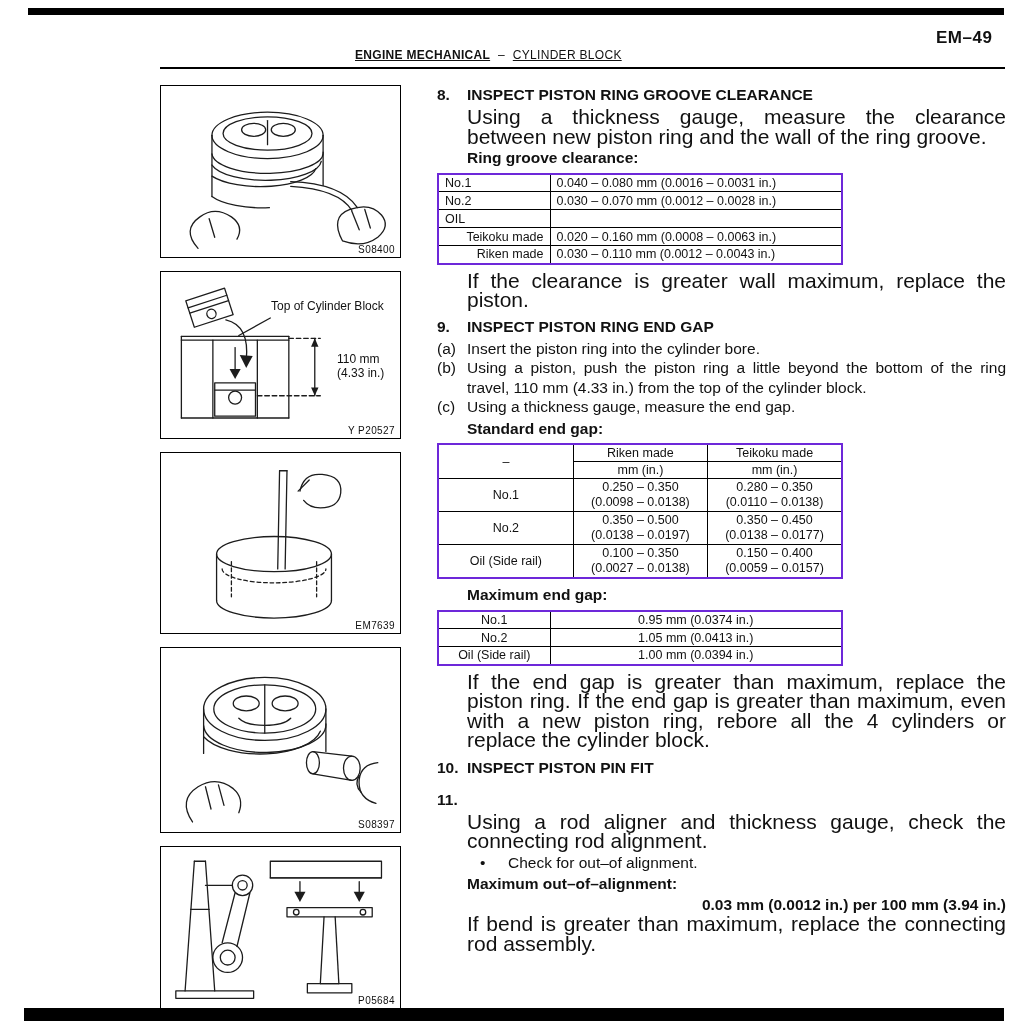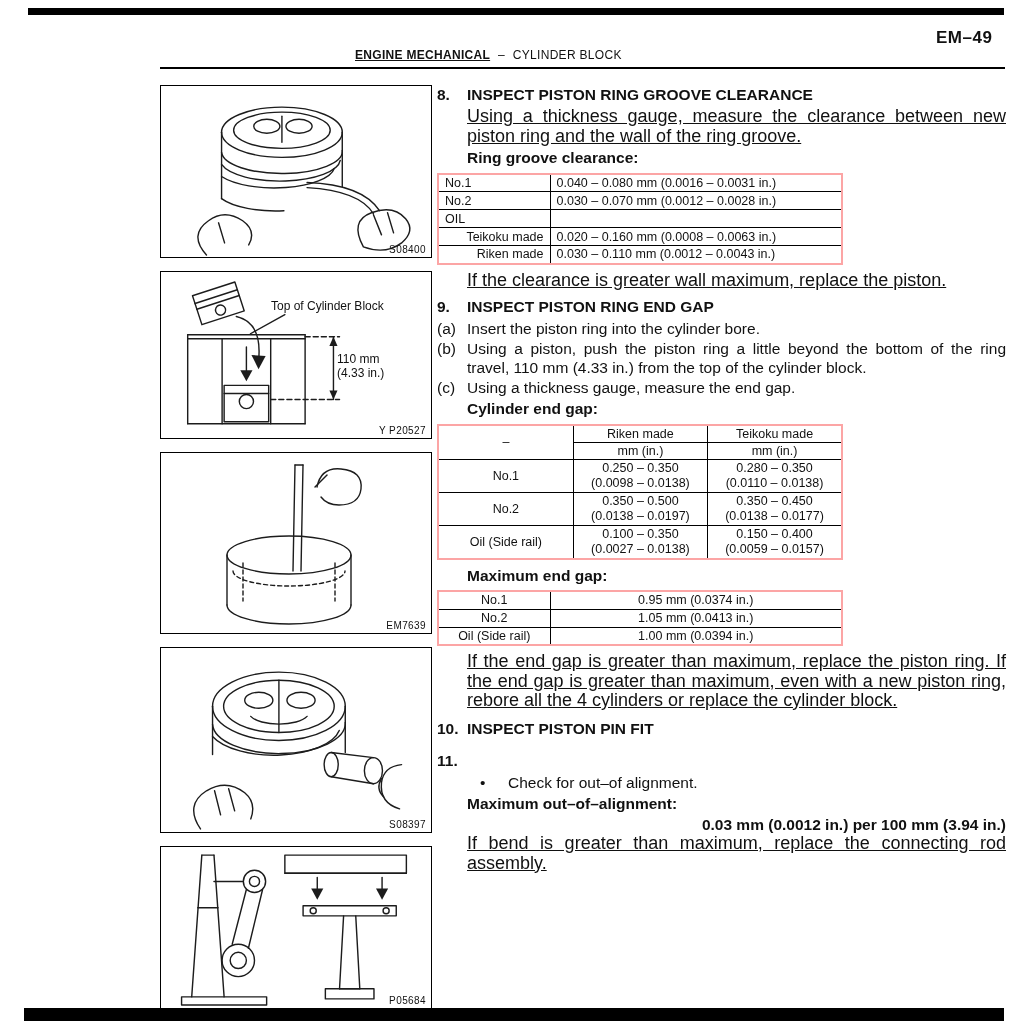--- a/index.html
+++ b/index.html
@@ -9,50 +9,50 @@
 
   
   .bar-top { position:absolute; left:28px; top:8px; width:976px; height:7px; background:#000; }
   .bar-bottom { position:absolute; left:24px; top:1008px; width:980px; height:13px; background:#000; }
 
   .page-number { position:absolute; left:936px; top:28px; font-size:17px; font-weight:bold; letter-spacing:0.5px; }
 
   .running-header { position:absolute; left:355px; top:48px; font-size:12px; white-space:nowrap; }
   .running-header .rh-b { font-weight:bold; text-decoration:underline; letter-spacing:0.3px; }
   .running-header .rh-s { margin:0 8px; }
-  .running-header .rh-n { letter-spacing:0.3px; }
+  .running-header .rh-n { text-decoration:underline; letter-spacing:0.3px; }
   .header-rule { position:absolute; left:160px; top:67px; width:845px; height:2px; background:#000; }
 
   
-  .figs { position:absolute; left:160px; top:85px; width:272px; }
+  .figs { position:absolute; left:160px; top:85px; width:241px; }
   .fig { position:relative; border:1.5px solid #000; margin-bottom:13px; background:#fff; }
   .f1 { height:173px; } .f2 { height:168px; } .f3 { height:182px; } .f4 { height:186px; } .f5 { height:163px;padding-left:28px; }
   .fig svg { position:absolute; left:0; top:0; width:100%; height:100%; }
   .line-art * { stroke:#1c1c1c; stroke-width:1.4; fill:none; stroke-linecap:round; stroke-linejoin:round; }
   .line-art .solid { fill:#1c1c1c; stroke:none; }
   .figcode { position:absolute; right:5px; bottom:2px; font-size:10px; letter-spacing:0.4px; }
   .callout { position:absolute; left:110px; top:27px; width:145px; font-size:12px; }
   .dim { position:absolute; left:176px; top:80px; font-size:12px; line-height:14px; }
 
   
   .content { position:absolute; left:432px; top:78px; width:574px; padding-left:5px; }
   .sh { display:flex; font-weight:bold; font-size:15.5px; line-height:20px; margin:7px 0 2px 0; }
   .sh .n { width:30px; flex:none; }
-  .p { margin:0 0 2px 30px; font-size:18px; line-height:19.5px; text-align:justify;text-decoration:underline; }
+  .p { margin:0 0 2px 30px; font-size:21px; line-height:19.5px; text-align:justify; }
   .it { display:flex; font-size:15.5px; line-height:19.5px; }
   .it .n { width:30px; flex:none; }
   .it .t { flex:1; text-align:justify; }
   .sl { margin:2px 0 1px 30px; font-weight:bold; font-size:15.5px; line-height:19.5px; }
   .sv { margin:0 0 0 60px; font-weight:bold; font-size:15.5px; line-height:19.5px;text-align:right; }
   .br { display:flex; margin-left:43px; font-size:15.5px; line-height:19.5px; }
   .br .b { width:28px; flex:none; }
   .mt8 { margin-top:8px; } .mt12 { margin-top:12px; }
 
   
-  table.t { border-collapse:collapse; border:2px solid #fca5a5; width:406px; margin:5px 0 6px 0;
+  table.t { border-collapse:collapse; border:2px solid #6d28d9; width:406px; margin:5px 0 6px 0;
             font-size:12.5px; background:#fff; }
   table.t td { border:1px solid #000; height:18px; padding:1px 6px; vertical-align:middle; }
   td.lbl { width:112px; }
   td.lblc { width:112px; text-align:center; }
   td.sub { text-align:right; padding-right:6px; }
   td.val { padding-left:8px; }
   td.valc { text-align:center; }
   table.t3 td { text-align:center; }
   table.t3 td.c1 { width:136px; }
   table.t3 td.c2 { width:135px; }
@@ -265,21 +265,21 @@
       <span class="t">Insert the piston ring into the cylinder bore.</span>
     </div>
     <div class="it">
       <span class="n">(b)</span>
       <span class="t">Using a piston, push the piston ring a little beyond the bottom of the ring travel, 110 mm (4.33 in.) from the top of the cylinder block.</span>
     </div>
     <div class="it">
       <span class="n">(c)</span>
       <span class="t">Using a thickness gauge, measure the end gap.</span>
     </div>
-    <div class="sl">Cylinder end gap:</div>
+    <div class="sl">Standard end gap:</div>
 
     <table class="t t3">
       <tbody>
           <tr class="hdr">
         <td class="c1" rowspan="2">–</td>
         <td class="c2">Riken made</td>
         <td class="c3">Teikoku made</td>
       </tr>
       <tr class="hdr">
         <td class="c2">mm (in.)</td>
@@ -343,20 +343,21 @@
     <p class="p">If the end gap is greater than maximum, replace the piston ring. If the end gap is greater than maximum, even with a new piston ring, rebore all the 4 cylinders or replace the cylinder block.</p>
 
     <div class="sh mt8">
       <span class="n">10.</span>
       <span>INSPECT PISTON PIN FIT</span>
     </div>
 
     <div class="sh mt12">
       <span class="n">11.</span>
     </div>
+    <p class="p">Using a rod aligner and thickness gauge, check the connecting rod alignment.</p>
     <div class="br">
       <span class="b">•</span>
       <span>Check for out–of alignment.</span>
     </div>
     <div class="sl">Maximum out–of–alignment:</div>
     <div class="sv">0.03 mm (0.0012 in.) per 100 mm (3.94 in.)</div>
     <p class="p">If bend is greater than maximum, replace the connecting rod assembly.</p>
 
   </div>
 

